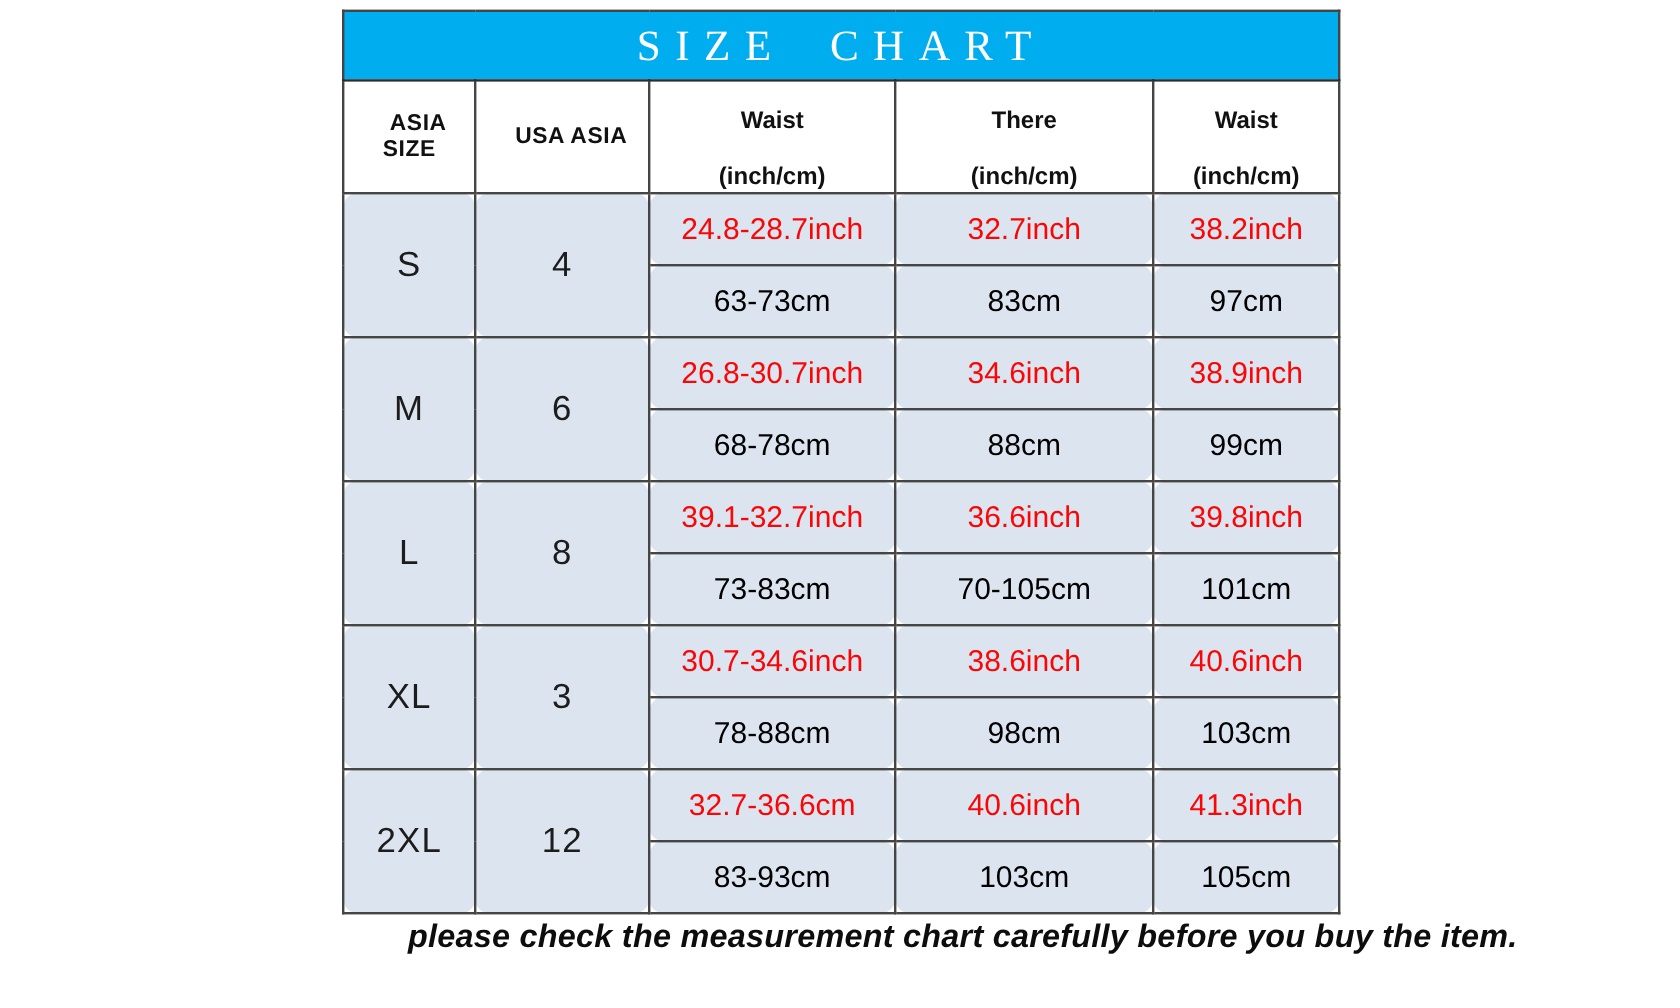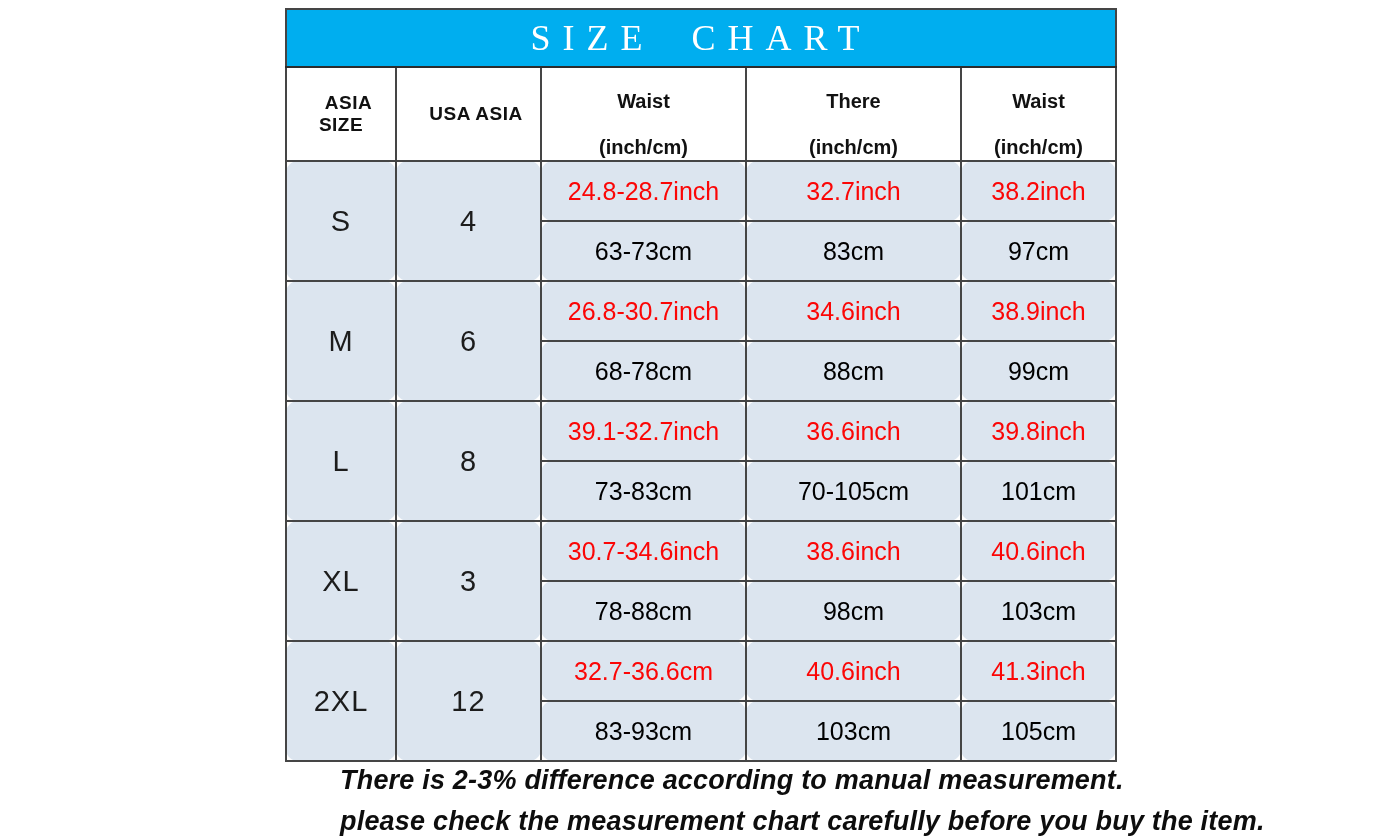--- a/index.html
+++ b/index.html
@@ -202,17 +202,16 @@
     </tr>
     <tr class="sub-row">
       <td class="cm-cell">83-93cm</td>
       <td class="cm-cell">103cm</td>
       <td class="cm-cell">105cm</td>
     </tr>
   </tbody>
     </table>
 
   <div class="notes">
-    <span class="note-line">There is 2-3% difference according to manual measurement.</span>
     <span class="note-line">please check the measurement chart carefully before you buy the item.</span>
   </div>
 
 </div>
 
 </body></html>

